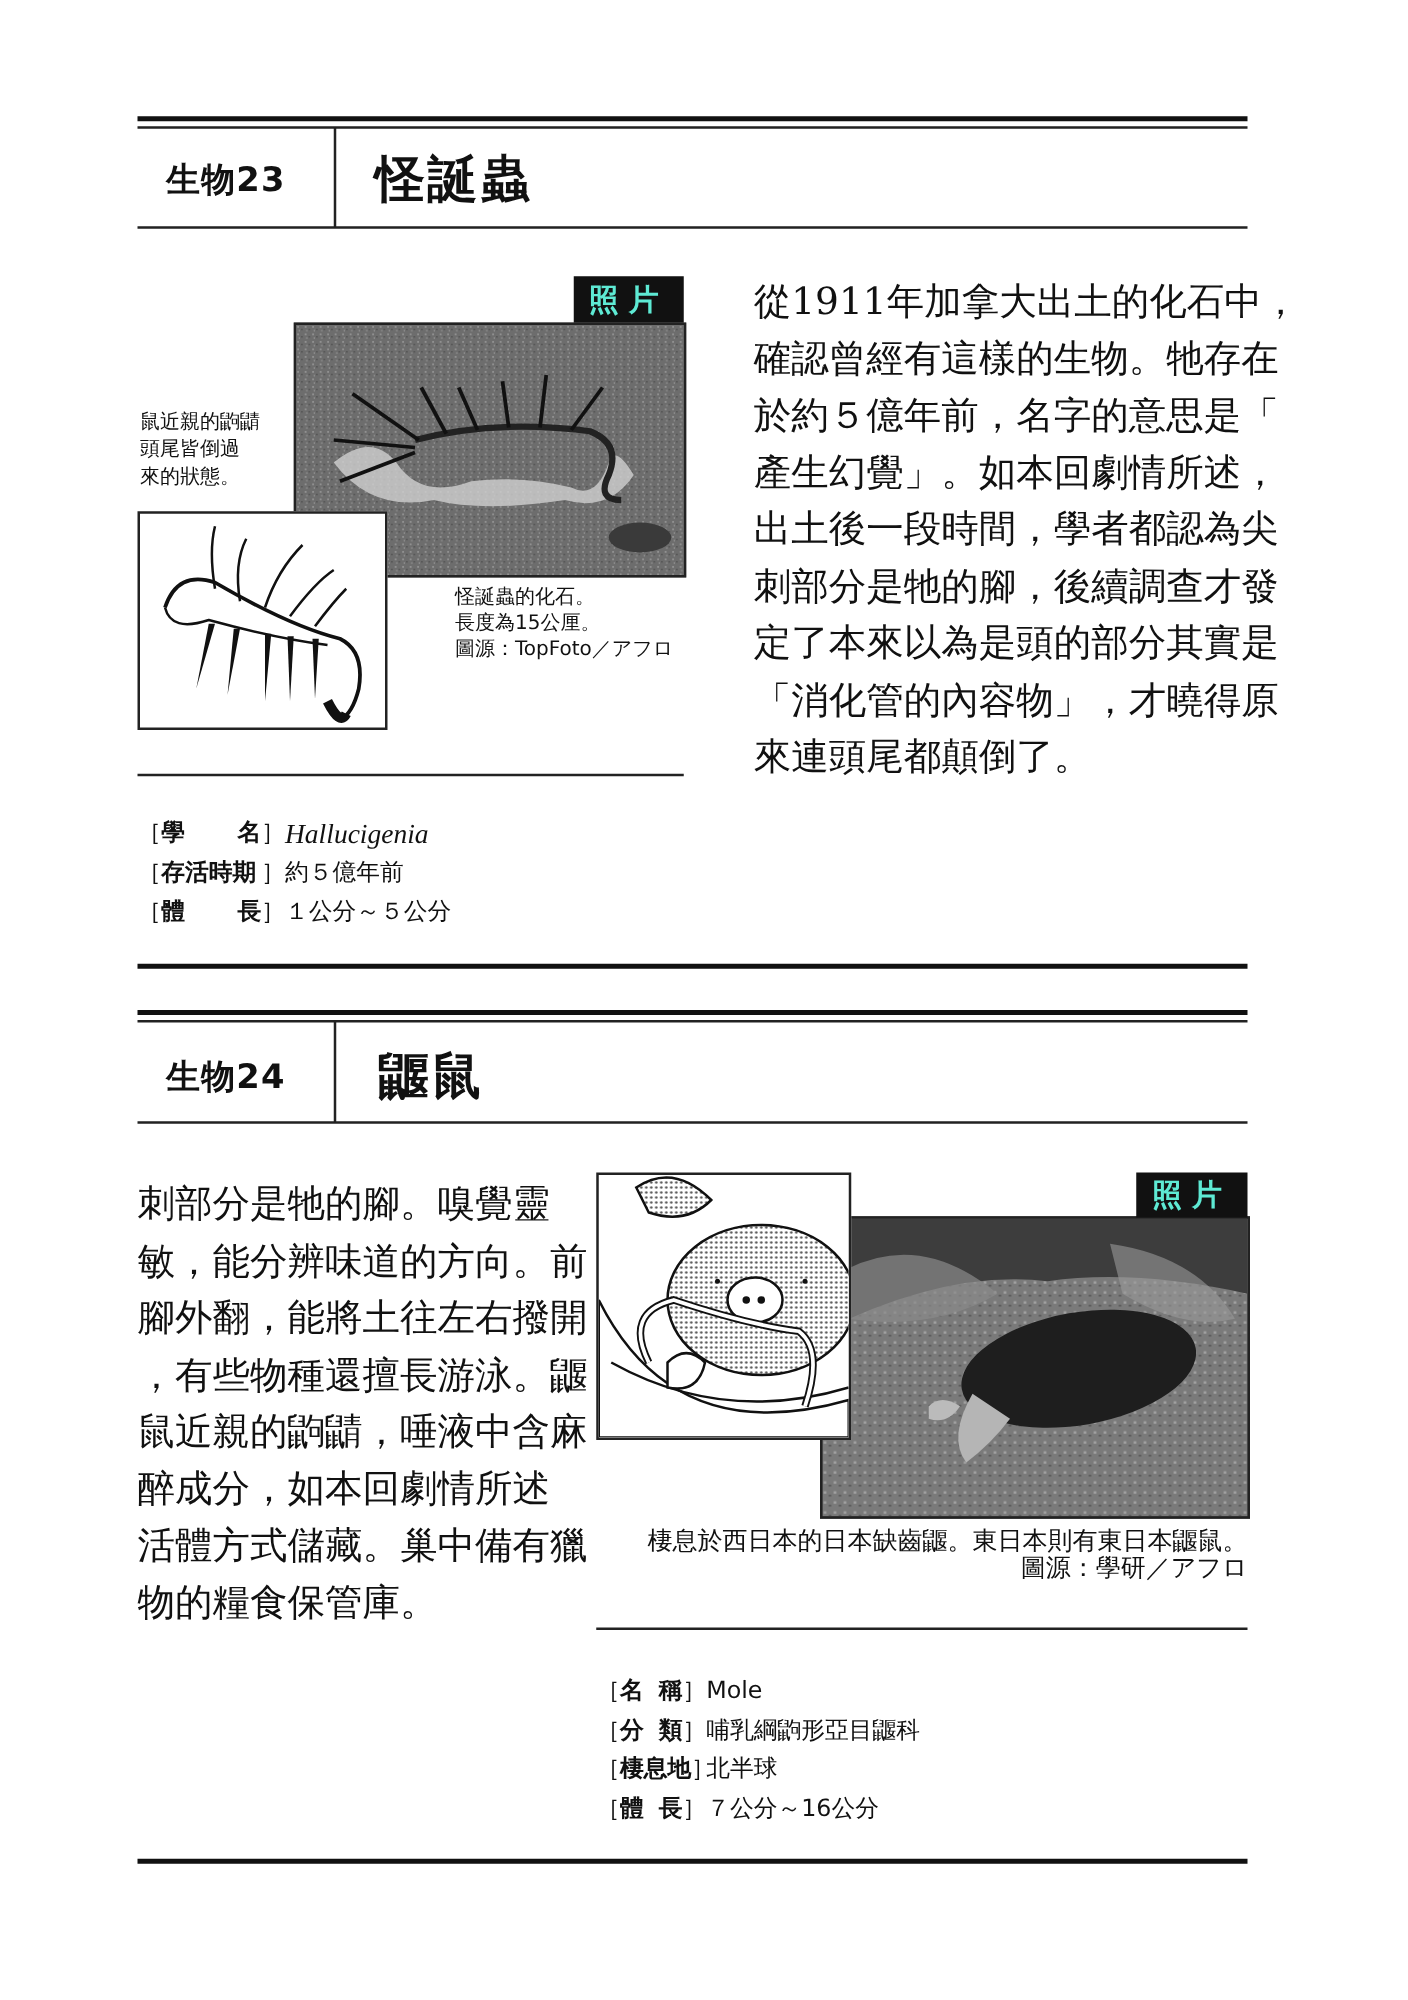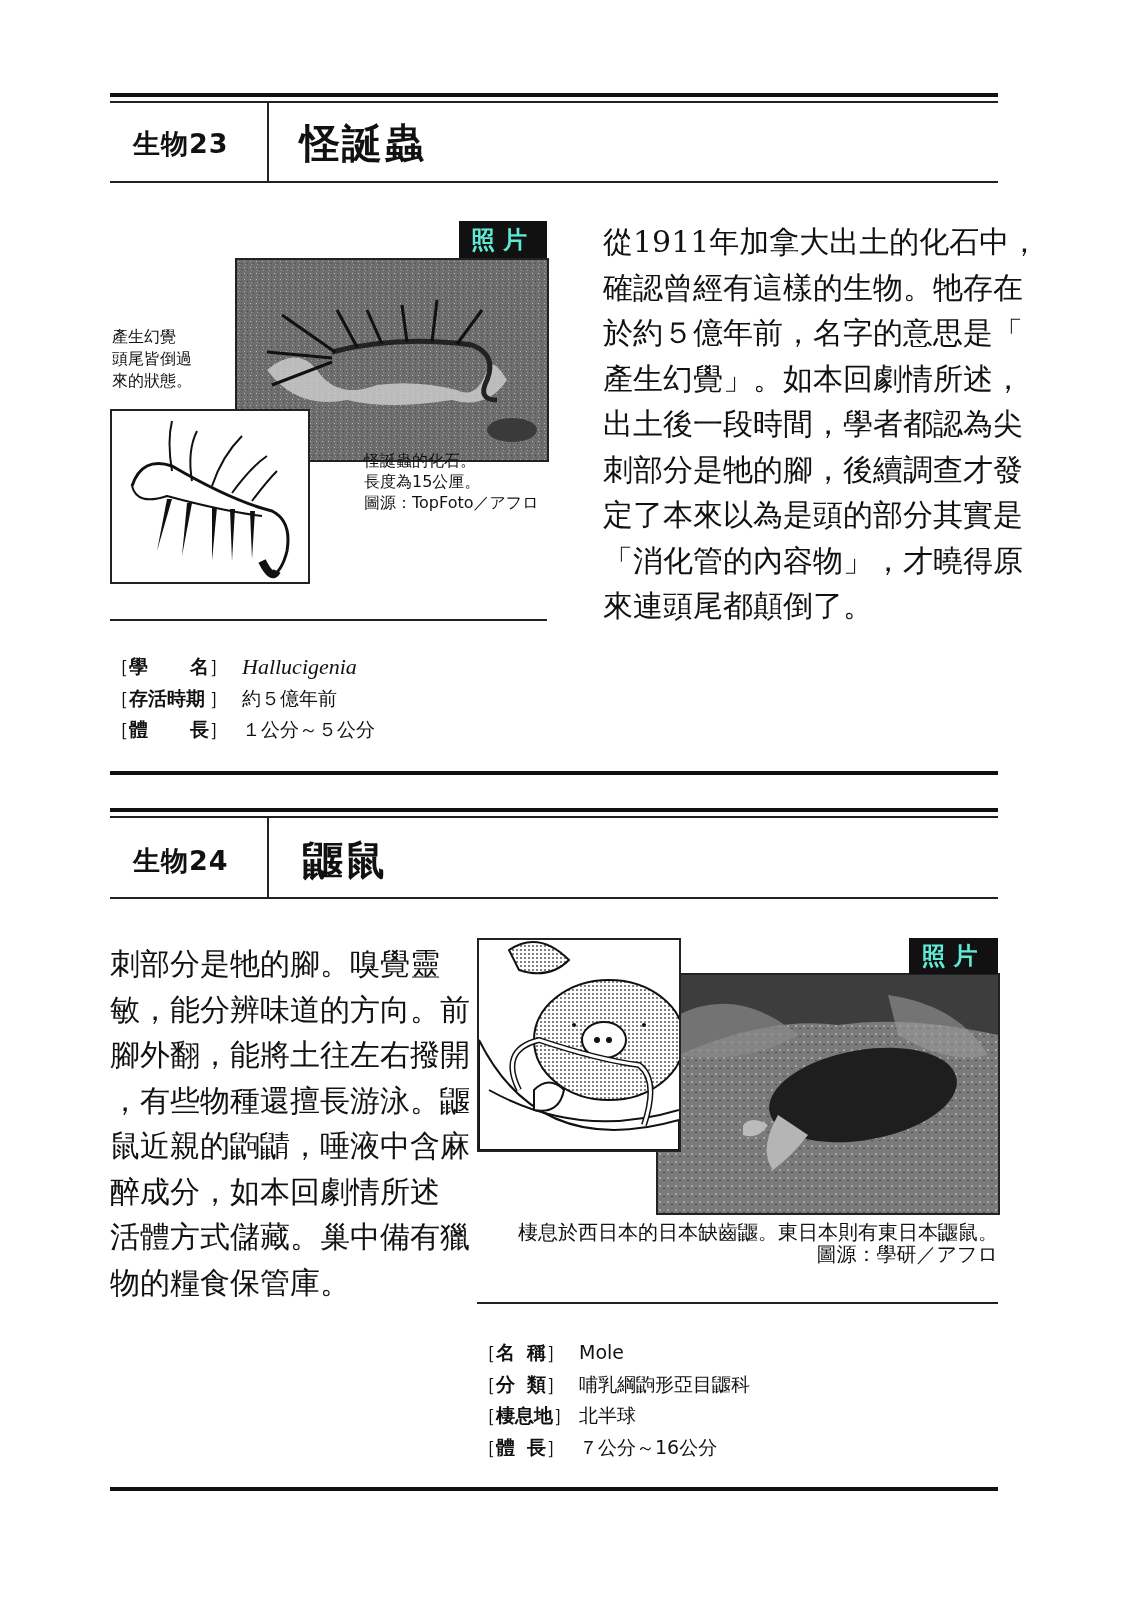--- a/index.html
+++ b/index.html
@@ -15,21 +15,21 @@
                font-size:30px; line-height:45.5px; color:#111; }
   .body-text div { white-space:nowrap; }
   .photo-tag { position:absolute; background:#111; color:#5eead4; font-weight:bold;
                font-size:24px; letter-spacing:8px; text-align:center; line-height:38px; }
   .caption { position:absolute; font-size:16px; line-height:21px; color:#111; }
   .caption div { white-space:nowrap; }
   .specs { position:absolute; font-size:19px; line-height:31.5px; color:#111; }
   .spec-row { display:flex; white-space:nowrap; }
   .spec-label { font-weight:bold; display:inline-flex; }
   .spec-label .br { font-weight:normal; }
-  .spec-value { margin-left:14px; }
+  .spec-value { margin-left:0; }
   .italic { font-family:"Liberation Serif", "DejaVu Serif", serif; font-style:italic; font-size:22px; }
   .photo { position:absolute; border:2px solid #222; overflow:hidden; }
   .illus { position:absolute; border:2px solid #222; background:#fff; overflow:hidden; }
 </style>
 </head>
 <body>
 
 <div>
   <div class="rule-thick" style="top:93px;"></div>
   <div class="rule-thin" style="top:101px;"></div>
@@ -61,21 +61,21 @@
         <line x1="145" y1="84" x2="130" y2="50"></line>
           <line x1="170" y1="82" x2="165" y2="45"></line>
         <line x1="195" y1="82" x2="200" y2="40"></line>
           <line x1="220" y1="84" x2="245" y2="50"></line>
       </g>
       <ellipse cx="275" cy="170" rx="25" ry="12" fill="#3a3a3a"></ellipse>
     </svg>
   </div>
 
   <div class="caption" style="left:112px; top:326px; font-size:16px; line-height:22px;">
-    <div>產生幻覺</div>
+    <div>鼠近親的鼩鼱</div>
     <div>頭尾皆倒過</div>
     <div>來的狀態。</div>
   </div>
 
   <div class="illus" style="left:110px; top:409px; width:196px; height:171px;">
     <svg width="196" height="171" viewBox="0 0 196 171">
       <path d="M20 75 Q30 45 60 55 Q120 90 160 100 Q180 110 175 140 Q170 160 160 165" stroke="#111" stroke-width="3" fill="#fff"></path>
       <path d="M20 75 Q25 95 55 85 Q110 100 150 105" stroke="#111" stroke-width="2" fill="none"></path>
       <path d="M150 150 Q160 170 165 160" stroke="#111" stroke-width="8" fill="none"></path>
       <g stroke="#111" stroke-width="2" fill="none">
@@ -88,21 +88,21 @@
       <g fill="#111">
         <polygon points="55,88 60,88 45,140"></polygon>
           <polygon points="75,92 80,92 70,145"></polygon>
         <polygon points="100,96 105,96 100,150"></polygon>
           <polygon points="118,98 123,98 120,150"></polygon>
         <polygon points="138,100 143,100 140,148"></polygon>
       </g>
     </svg>
   </div>
 
-  <div class="caption" style="left:364px; top:450px;">
+  <div class="caption" style="left:364px; top:466px;">
     <div>怪誕蟲的化石。</div>
     <div>長度為15公厘。</div>
     <div>圖源：TopFoto／アフロ</div>
   </div>
 
   <div class="rule-mid" style="left:110px; top:619px; width:437px;"></div>
 
   <div class="specs" style="left:110px; top:651px;">
     <div class="spec-row">
       <span class="spec-label" style="width:118px;">

